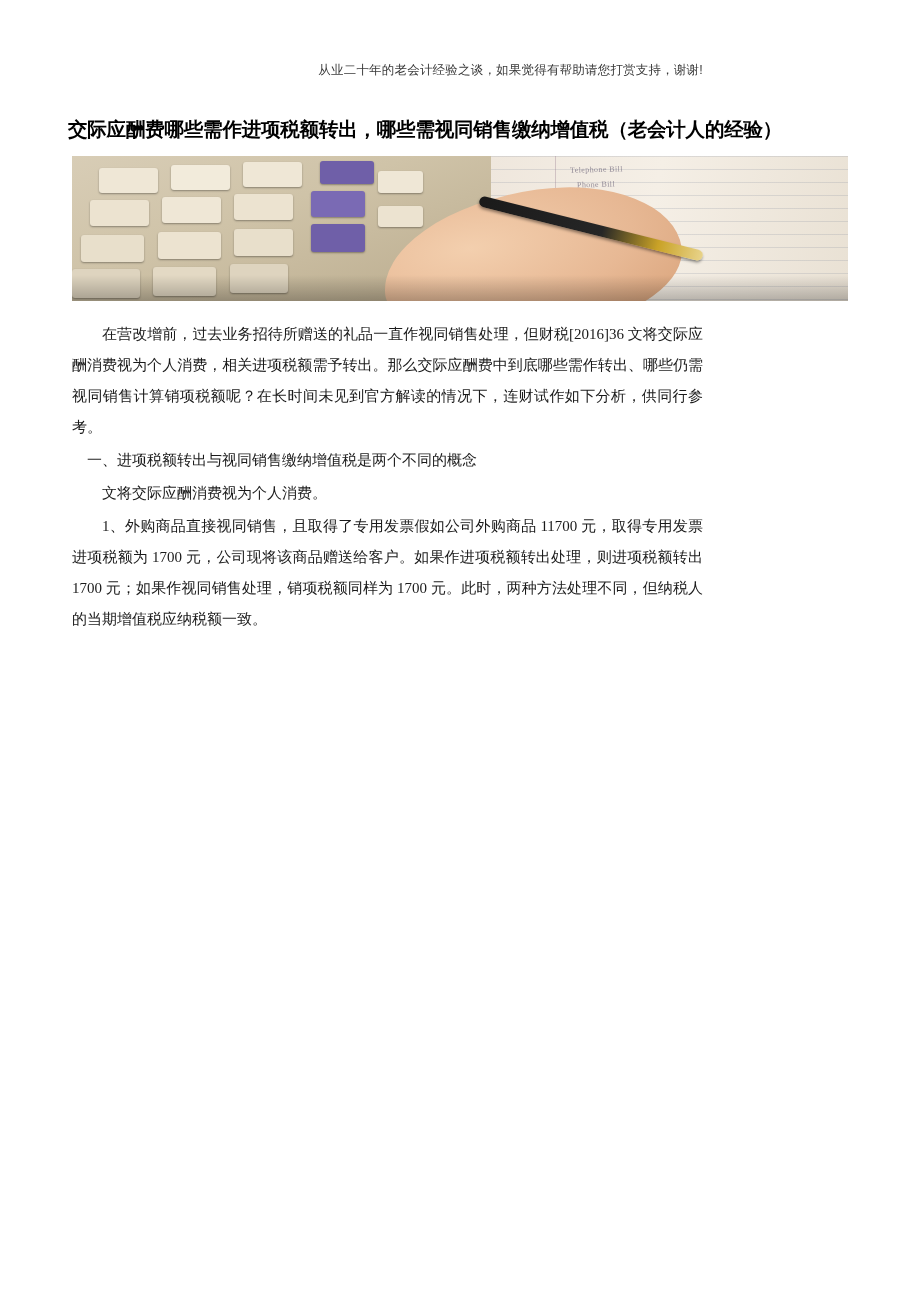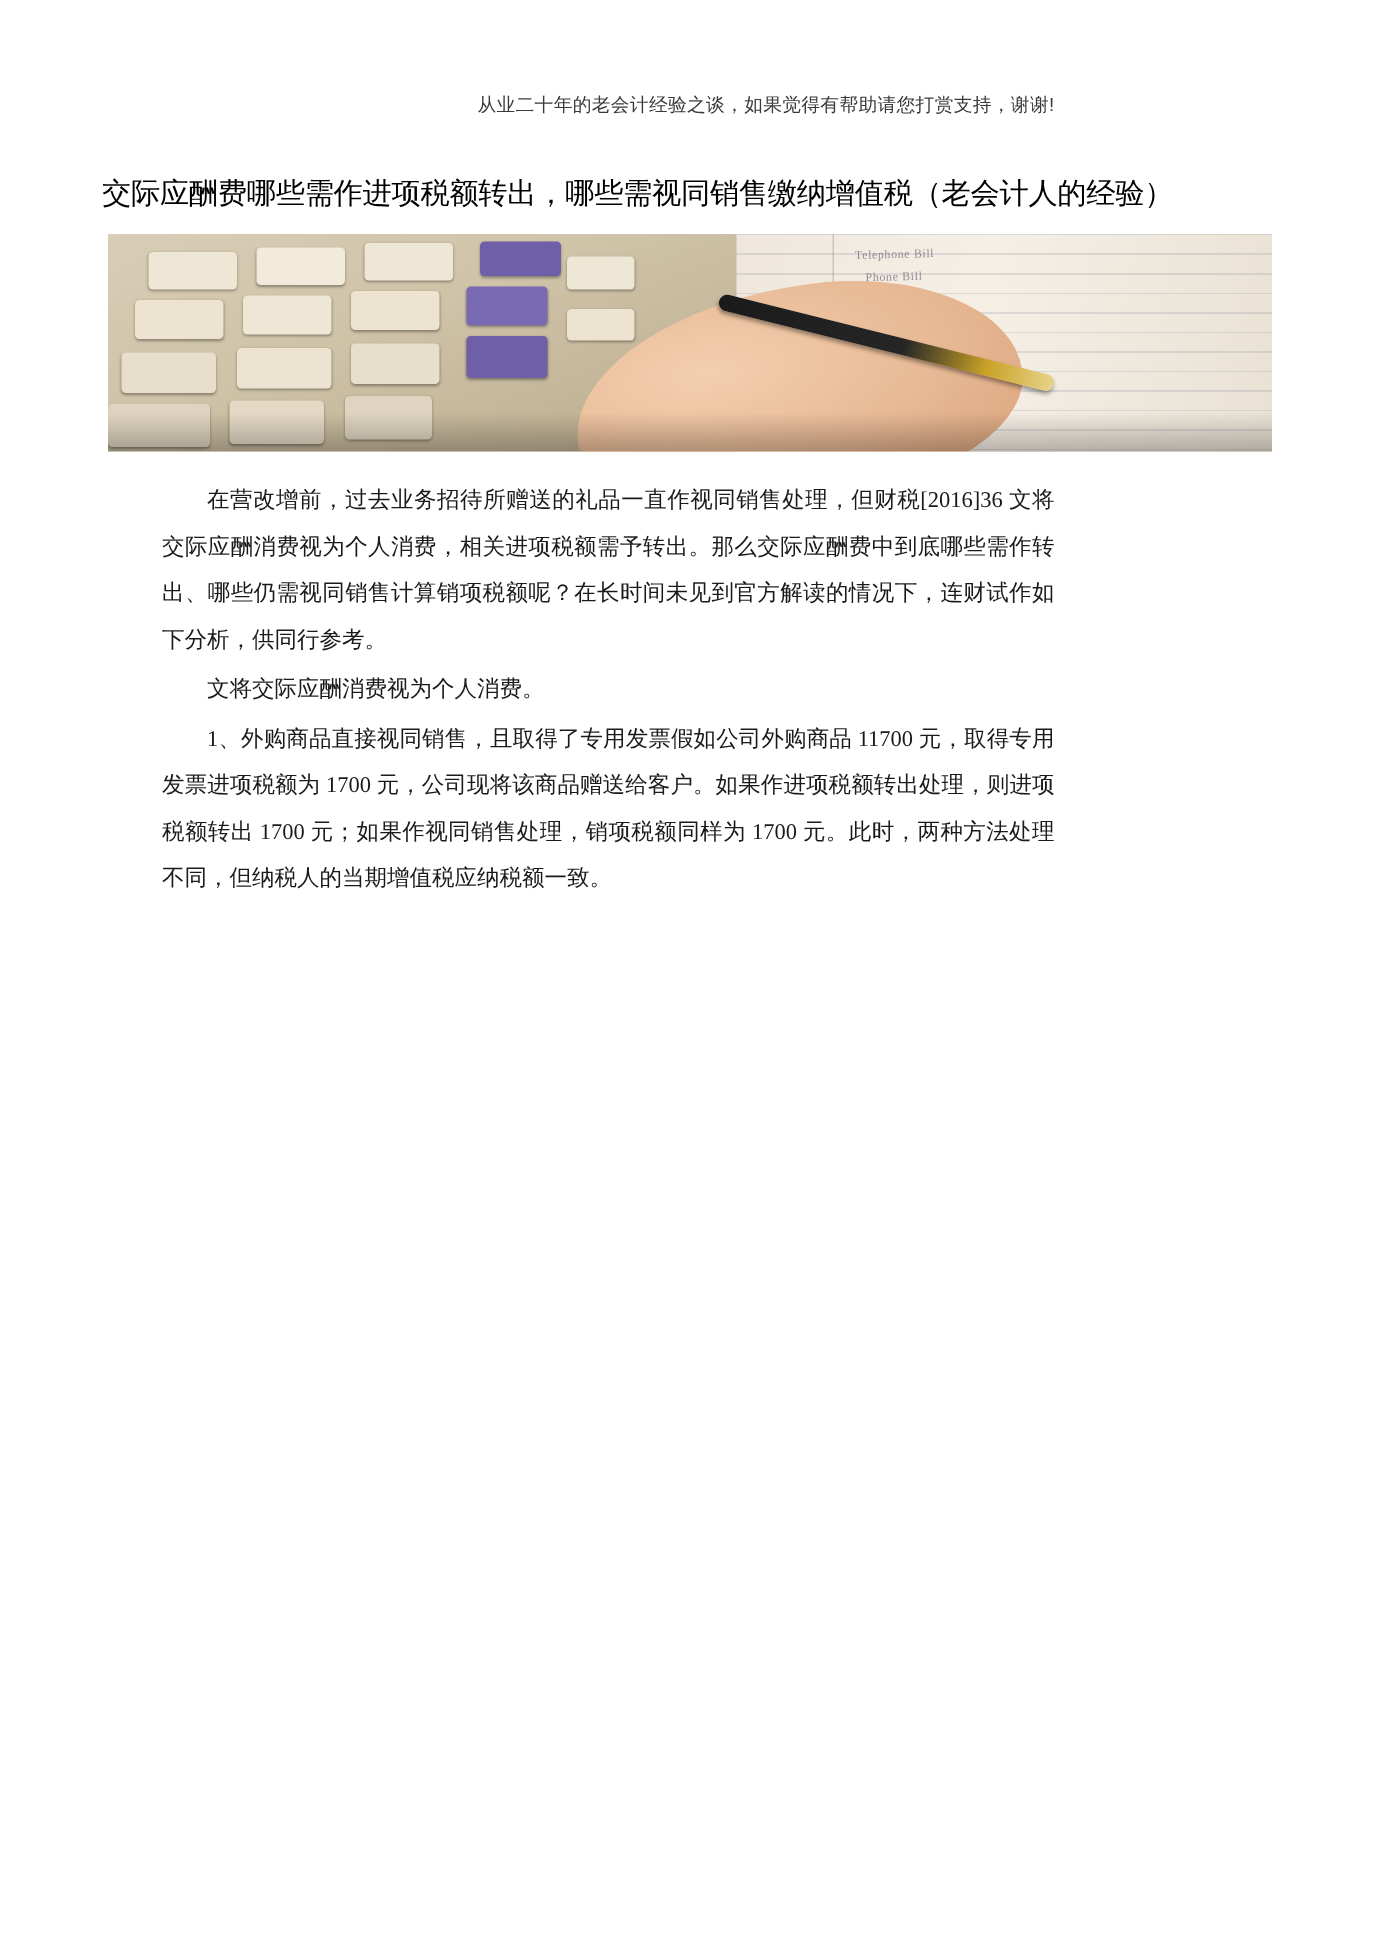--- a/index.html
+++ b/index.html
@@ -25,21 +25,21 @@
     text-align: right;
     font-family: "Liberation Sans", sans-serif;
     font-size: 12.5px;
     color: #3a3a3a;
     padding: 62px 72px 0 72px;
     letter-spacing: 0.2px;
   }
   .title {
     font-family: "Liberation Serif", "DejaVu Serif", serif;
     font-size: 19.5px;
-    font-weight: 400;
+    font-weight: 700;
     color: #000000;
     padding: 38px 18px 0 68px;
     line-height: 1.3;
     letter-spacing: -0.2px;
     white-space: nowrap;
   }
   .figure {
     margin: 14px 72px 0 72px;
     width: 776px;
     height: 145px;
@@ -115,21 +115,20 @@
   }
   .fig-shadow {
     position: absolute;
     left: 0; right: 0; bottom: 0;
     height: 26px;
     background: linear-gradient(to top, rgba(0,0,0,0.25), rgba(0,0,0,0));
   }
   .body-text {
     padding: 0 72px;
     margin-top: 18px;
-    margin-left: 36px;
   }
   p {
     margin: 0 0 2px 0;
     font-size: 15px;
     line-height: 31px;
     text-align: justify;
     text-justify: inter-ideograph;
     color: #1a1a1a;
   }
   p.indent {
@@ -177,17 +176,18 @@
       <div class="fig-scribble" style="left:26%;top:46%;">3/10/2016</div>
     </div>
 
     <div class="fig-hand"></div>
     <div class="fig-pen"></div>
     <div class="fig-shadow"></div>
   </div>
 
   <div class="body-text">
     <p class="indent">在营改增前，过去业务招待所赠送的礼品一直作视同销售处理，但财税[2016]36 文将交际应酬消费视为个人消费，相关进项税额需予转出。那么交际应酬费中到底哪些需作转出、哪些仍需视同销售计算销项税额呢？在长时间未见到官方解读的情况下，连财试作如下分析，供同行参考。</p>
+    <p class="indent1">一、进项税额转出与视同销售缴纳增值税是两个不同的概念</p>
     <p class="indent">文将交际应酬消费视为个人消费。</p>
     <p class="indent">1、外购商品直接视同销售，且取得了专用发票假如公司外购商品 11700 元，取得专用发票进项税额为 1700 元，公司现将该商品赠送给客户。如果作进项税额转出处理，则进项税额转出 1700 元；如果作视同销售处理，销项税额同样为 1700 元。此时，两种方法处理不同，但纳税人的当期增值税应纳税额一致。</p>
   </div>
 
 </div>
 
 </body></html>

